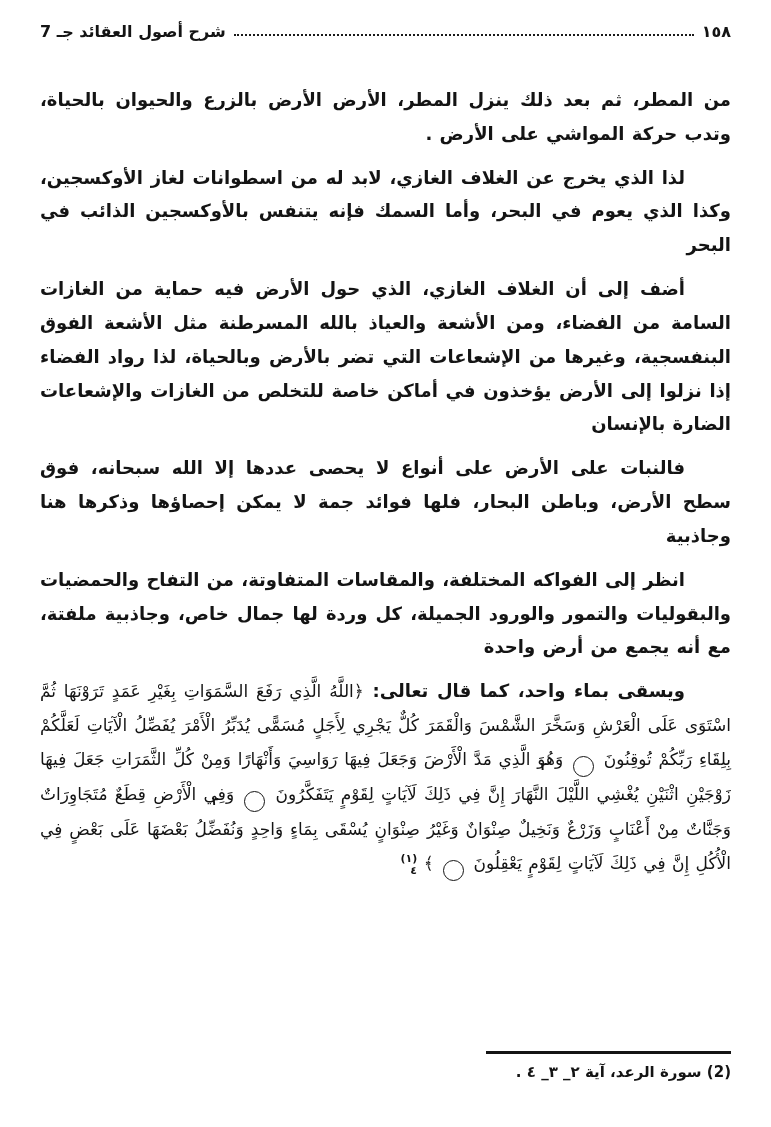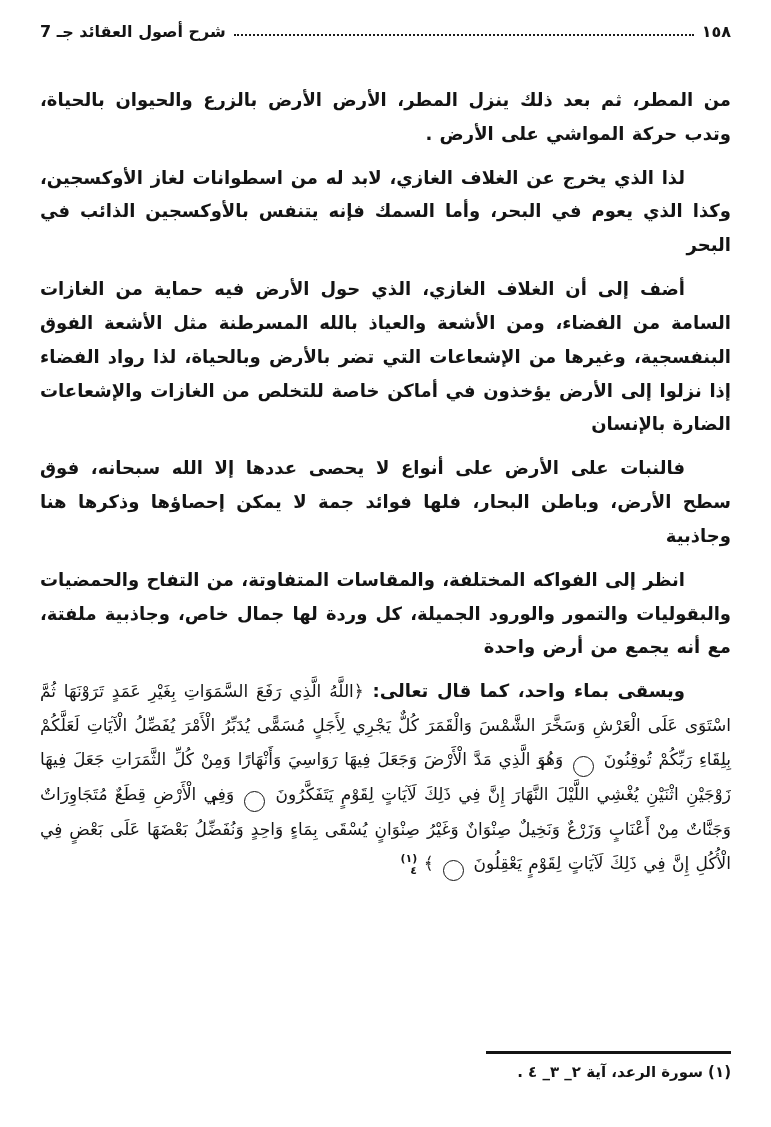--- a/index.html
+++ b/index.html
@@ -112,16 +112,16 @@
         <span>وَفِي الْأَرْضِ قِطَعٌ مُتَجَاوِرَاتٌ وَجَنَّاتٌ مِنْ أَعْنَابٍ وَزَرْعٌ وَنَخِيلٌ صِنْوَانٌ وَغَيْرُ صِنْوَانٍ يُسْقَى بِمَاءٍ وَاحِدٍ وَنُفَضِّلُ بَعْضَهَا عَلَى بَعْضٍ فِي الْأُكُلِ إِنَّ فِي ذَلِكَ لَآيَاتٍ لِقَوْمٍ يَعْقِلُونَ</span>
         <span class="aya-num">٤</span>
         <span>﴾</span>
       </span>
       <sup class="fn-ref">(١)</sup>
     </p>
   </main>
 
   <footer class="page-footer">
     <div class="fn-rule"></div>
-    <p class="footnote">(١) سورة الرعد، آية ٢_ ٣_ ٤ .</p>
+    <p class="footnote">(2) سورة الرعد، آية ٢_ ٣_ ٤ .</p>
   </footer>
 
 </div>
 
 </body></html>

